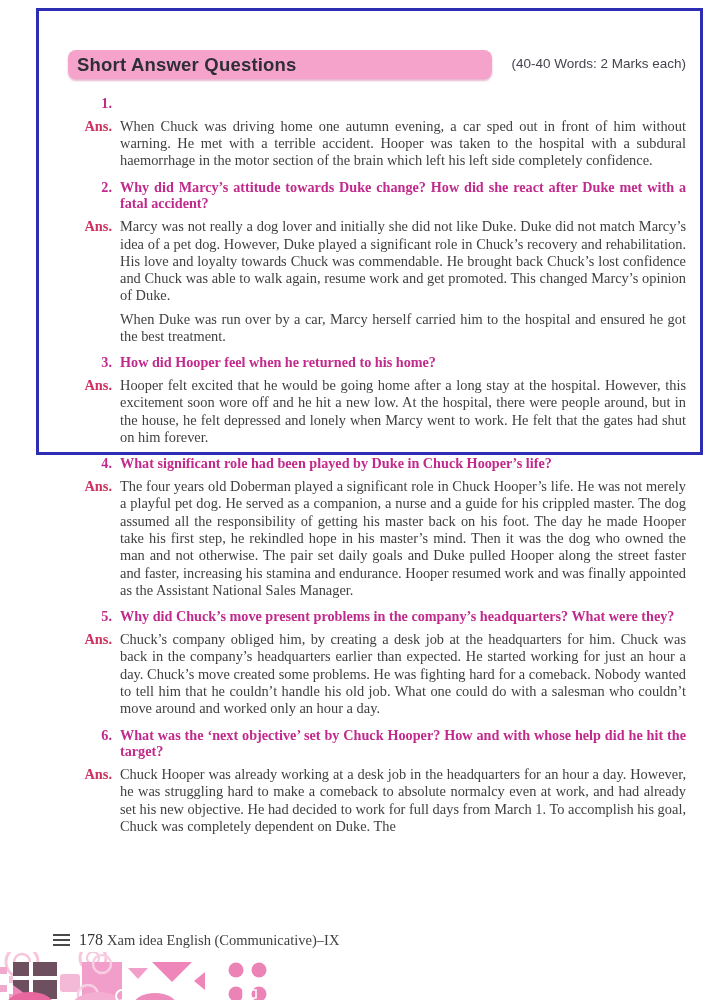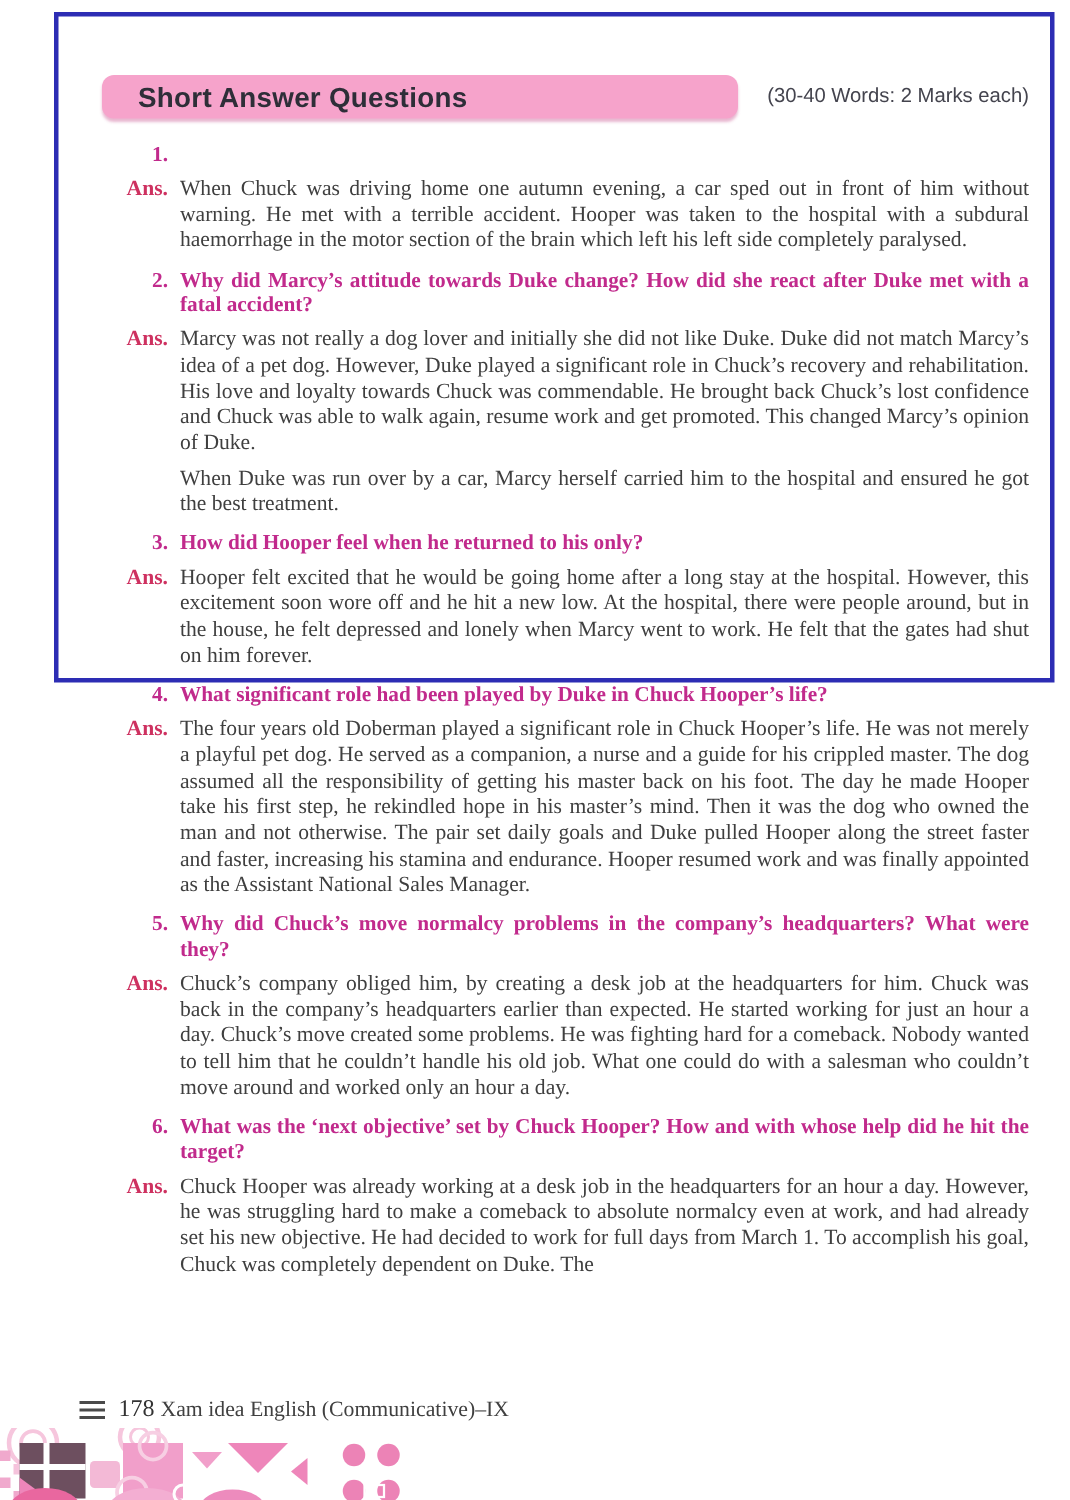--- a/index.html
+++ b/index.html
@@ -29,21 +29,21 @@
   .title-pill {
     position: absolute;
     left: 68px;
     top: 50px;
     width: 424px;
     height: 29px;
     background: #f6a3cb;
     border-radius: 8px;
     box-shadow: 0 2px 2px rgba(205, 95, 150, 0.45);
     line-height: 29px;
-    padding-left: 24px;
+    padding-left: 9px;
     box-sizing: border-box;
     font-family: "Liberation Sans", sans-serif;
     font-size: 18.5px;
     font-weight: 600;
     color: #2e2e38;
     letter-spacing: 0.2px;
   }
   .marks-note {
     position: absolute;
     right: 27px;
@@ -130,49 +130,49 @@
 </head>
 <body>
 
 <div class="page">
 
   <div class="selection-box"></div>
 
   <div class="title-pill">
     <span>Short Answer Questions</span>
   </div>
-  <div class="marks-note">(30-40 Words: 2 Marks each)</div>
+  <div class="marks-note">(40-40 Words: 2 Marks each)</div>
 
   <div class="content">
 
     <div class="qa-row question-row">
       <div class="qa-label">1.</div>
     </div>
     <div class="qa-row answer-row">
       <div class="qa-label">Ans.</div>
       <div class="qa-text">
-        <p>When Chuck was driving home one autumn evening, a car sped out in front of him without warning. He met with a terrible accident. Hooper was taken to the hospital with a subdural haemorrhage in the motor section of the brain which left his left side completely paralysed.</p>
+        <p>When Chuck was driving home one autumn evening, a car sped out in front of him without warning. He met with a terrible accident. Hooper was taken to the hospital with a subdural haemorrhage in the motor section of the brain which left his left side completely confidence.</p>
       </div>
     </div>
 
     <div class="qa-row question-row">
       <div class="qa-label">2.</div>
       <div class="qa-text">Why did Marcy’s attitude towards Duke change? How did she react after Duke met with a fatal accident?</div>
     </div>
     <div class="qa-row answer-row">
       <div class="qa-label">Ans.</div>
       <div class="qa-text">
         <p>Marcy was not really a dog lover and initially she did not like Duke. Duke did not match Marcy’s idea of a pet dog. However, Duke played a significant role in Chuck’s recovery and rehabilitation. His love and loyalty towards Chuck was commendable. He brought back Chuck’s lost confidence and Chuck was able to walk again, resume work and get promoted. This changed Marcy’s opinion of Duke.</p>
         <p>When Duke was run over by a car, Marcy herself carried him to the hospital and ensured he got the best treatment.</p>
       </div>
     </div>
 
     <div class="qa-row question-row">
       <div class="qa-label">3.</div>
-      <div class="qa-text">How did Hooper feel when he returned to his only?</div>
+      <div class="qa-text">How did Hooper feel when he returned to his home?</div>
     </div>
     <div class="qa-row answer-row">
       <div class="qa-label">Ans.</div>
       <div class="qa-text">
         <p>Hooper felt excited that he would be going home after a long stay at the hospital. However, this excitement soon wore off and he hit a new low. At the hospital, there were people around, but in the house, he felt depressed and lonely when Marcy went to work. He felt that the gates had shut on him forever.</p>
       </div>
     </div>
 
     <div class="qa-row question-row">
       <div class="qa-label">4.</div>
@@ -180,21 +180,21 @@
     </div>
     <div class="qa-row answer-row">
       <div class="qa-label">Ans.</div>
       <div class="qa-text">
         <p>The four years old Doberman played a significant role in Chuck Hooper’s life. He was not merely a playful pet dog. He served as a companion, a nurse and a guide for his crippled master. The dog assumed all the responsibility of getting his master back on his foot. The day he made Hooper take his first step, he rekindled hope in his master’s mind. Then it was the dog who owned the man and not otherwise. The pair set daily goals and Duke pulled Hooper along the street faster and faster, increasing his stamina and endurance. Hooper resumed work and was finally appointed as the Assistant National Sales Manager.</p>
       </div>
     </div>
 
     <div class="qa-row question-row">
       <div class="qa-label">5.</div>
-      <div class="qa-text">Why did Chuck’s move normalcy problems in the company’s headquarters? What were they?</div>
+      <div class="qa-text">Why did Chuck’s move present problems in the company’s headquarters? What were they?</div>
     </div>
     <div class="qa-row answer-row">
       <div class="qa-label">Ans.</div>
       <div class="qa-text">
         <p>Chuck’s company obliged him, by creating a desk job at the headquarters for him. Chuck was back in the company’s headquarters earlier than expected. He started working for just an hour a day. Chuck’s move created some problems. He was fighting hard for a comeback. Nobody wanted to tell him that he couldn’t handle his old job. What one could do with a salesman who couldn’t move around and worked only an hour a day.</p>
       </div>
     </div>
 
     <div class="qa-row question-row">
       <div class="qa-label">6.</div>

